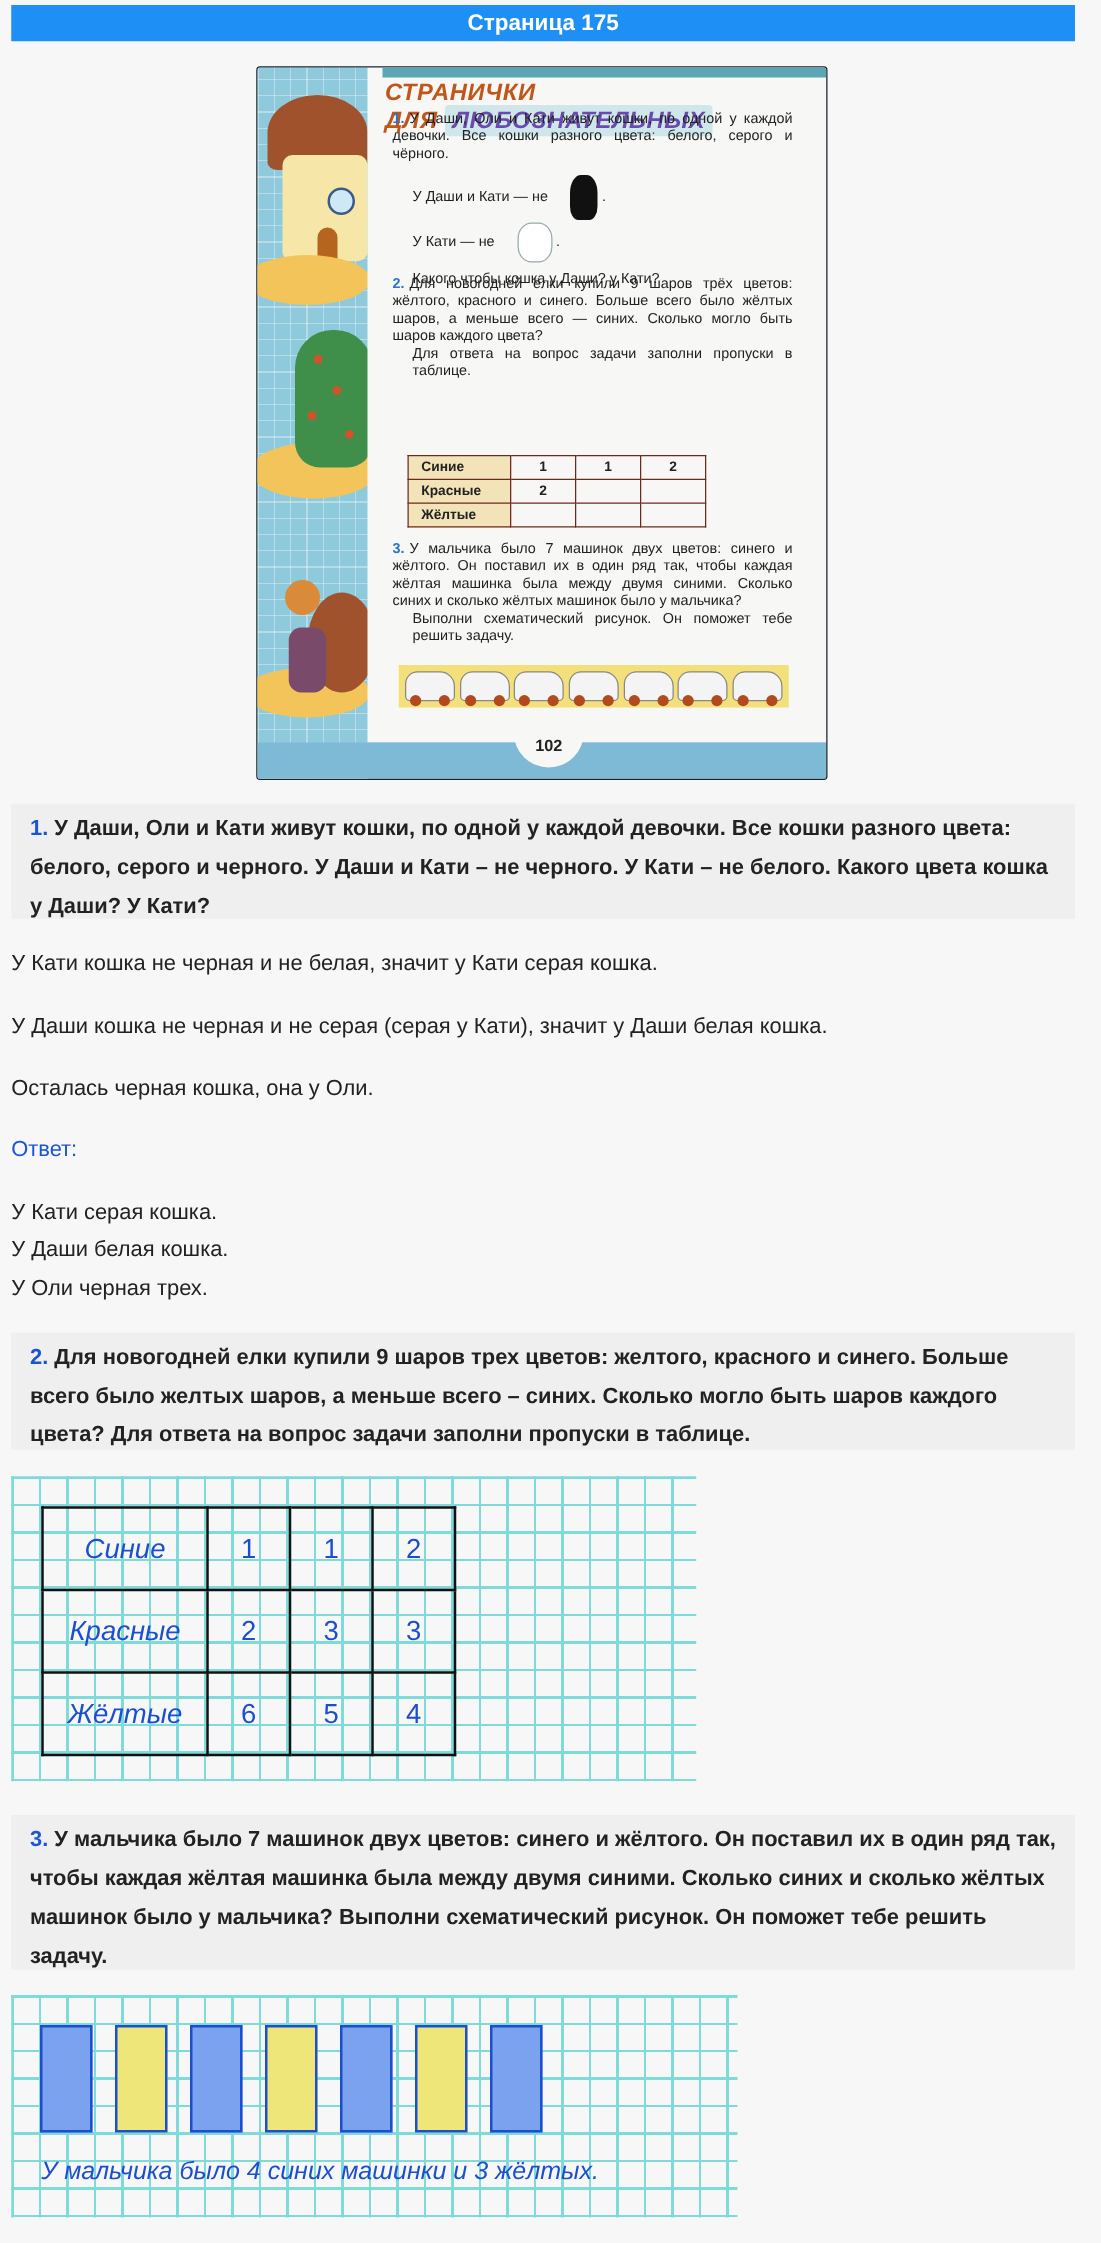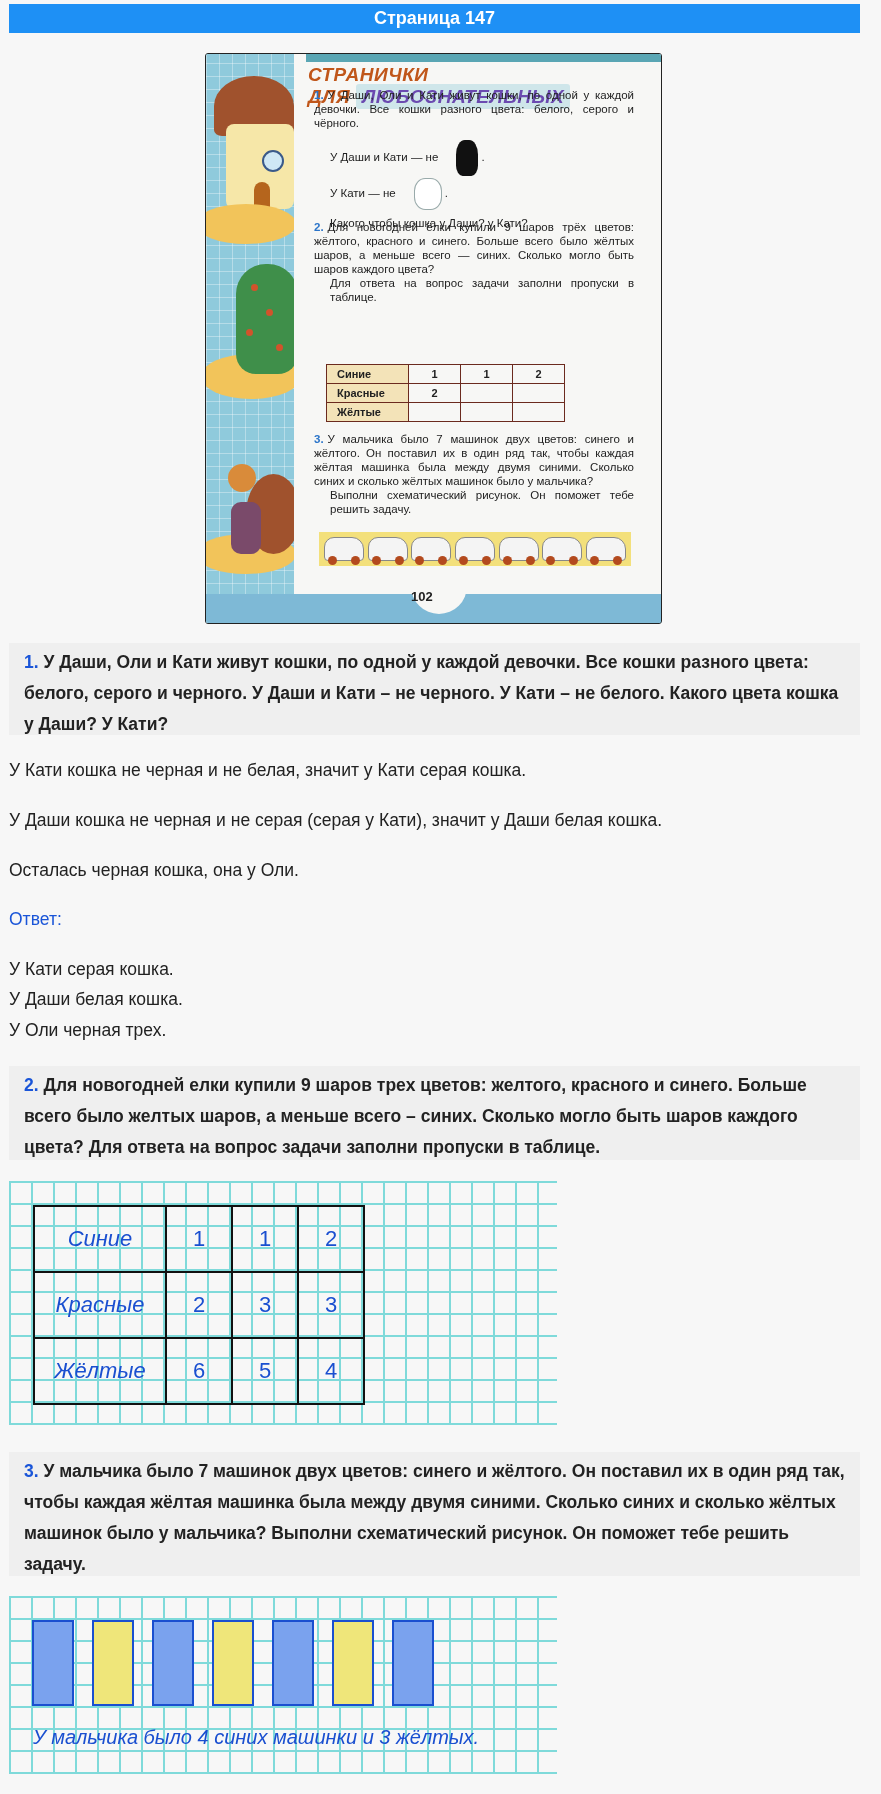--- a/index.html
+++ b/index.html
@@ -53,21 +53,21 @@
   .cat-black { display:inline-block; width:22px; height:36px; background:#111; border-radius:40% 40% 30% 30%; vertical-align: middle; margin-left: 18px; }
   .cat-white { display:inline-block; width:26px; height:30px; border:1px solid #9aa; border-radius:40%; background:#fff; vertical-align: middle; margin-left: 18px; }
   .mini-table { position:absolute; left:120px; top:310px; border-collapse: collapse; font-size: 11px; }
   .mini-table td { border: 1px solid #6b2a1e; height: 16px; width: 49px; text-align:center; font-weight: bold; }
   .mini-table td.lbl { width: 70px; background: #f3e3b8; text-align:left; padding-left:10px; }
   .cars-strip { position:absolute; left:113px; top:478px; width:312px; height:34px; background:#f3e07b; display:flex; align-items:center; justify-content: space-around; padding: 0 3px; box-sizing:border-box; }
   .car { width: 38px; height: 22px; background:#f4f4f4; border:1px solid #888; border-radius: 10px 12px 4px 4px; position: relative; }
   .car::before, .car::after { content:""; position:absolute; bottom:-5px; width:9px; height:9px; border-radius:50%; background:#b34a1e; }
   .car::before { left: 3px; } .car::after { right: 3px; }
   .book .pageno-bg { position:absolute; left:0; top:540px; width:455px; height:29px; background:#7eb9d6; }
-  .book .pageno { position:absolute; left:205px; top:530px; width:56px; height:30px; border-radius: 0 0 28px 28px; background:#f7f7f5; font-weight:bold; font-size:13px; text-align:left; line-height:26px; }
+  .book .pageno { position:absolute; left:205px; top:530px; width:56px; height:30px; border-radius: 0 0 28px 28px; background:#f7f7f5; font-weight:bold; font-size:13px; text-align:center; line-height:26px; }
 
   
   .qbox {
     position: absolute; left: 9px; width: 851px; background: #efefef;
     font-weight: bold; font-size: 17.5px; line-height: 31px; padding: 4px 15px; box-sizing: border-box;
   }
   .qbox .num { color: #1a55d8; }
   .ptext { position: absolute; left: 9px; font-size: 17.5px; color: #222; }
   .answer-label { color: #1a55d8; }
 
@@ -87,21 +87,21 @@
   .answer-table td.lbl { width: 128px; font-style: italic; }
   .rect { position:absolute; top:24px; width:42px; height:86px; border:2px solid #1a4fd0; box-sizing:border-box; }
   .rect.blue { background:#7aa2ee; }
   .rect.yellow { background:#efe67a; }
   .grid-caption { position:absolute; left:24px; top:130px; color:#1a4fd0; font-style:italic; font-size:20px; }
 </style>
 </head>
 <body>
 
 <div class="header">
-  <span>Страница 147</span>
+  <span>Страница 175</span>
 </div>
 
 <div class="book">
   <div class="leftart">
     <div class="mushroom-cap"></div>
     <div class="mushroom-stem"></div>
     <div class="mushroom-window"></div>
     <div class="mushroom-door"></div>
     <div class="mound1"></div>
     <div class="mound2"></div>
@@ -210,21 +210,21 @@
       <td>4</td>
     </tr>
   </tbody>
     </table>
 </div>
 
 <div class="qbox" style="top:1452px; height:124px;">
   <span class="num">3.</span>
   <span>У мальчика было 7 машинок двух цветов: синего и жёлтого. Он поставил их в один ряд так, чтобы каждая жёлтая машинка была между двумя синими. Сколько синих и сколько жёлтых машинок было у мальчика? Выполни схематический рисунок. Он поможет тебе решить задачу.</span>
 </div>
-<div class="grid" style="top:1596px; height:178px;">
+<div class="grid" style="top:1596px; height:178px;padding-left:33px;">
   <div class="rect blue" style="left:23px"></div>
   <div class="rect yellow" style="left:83px"></div>
   <div class="rect blue" style="left:143px"></div>
   <div class="rect yellow" style="left:203px"></div>
   <div class="rect blue" style="left:263px"></div>
   <div class="rect yellow" style="left:323px"></div>
   <div class="rect blue" style="left:383px"></div>
   <div class="grid-caption">У мальчика было 4 синих машинки и 3 жёлтых.</div>
 </div>
 

